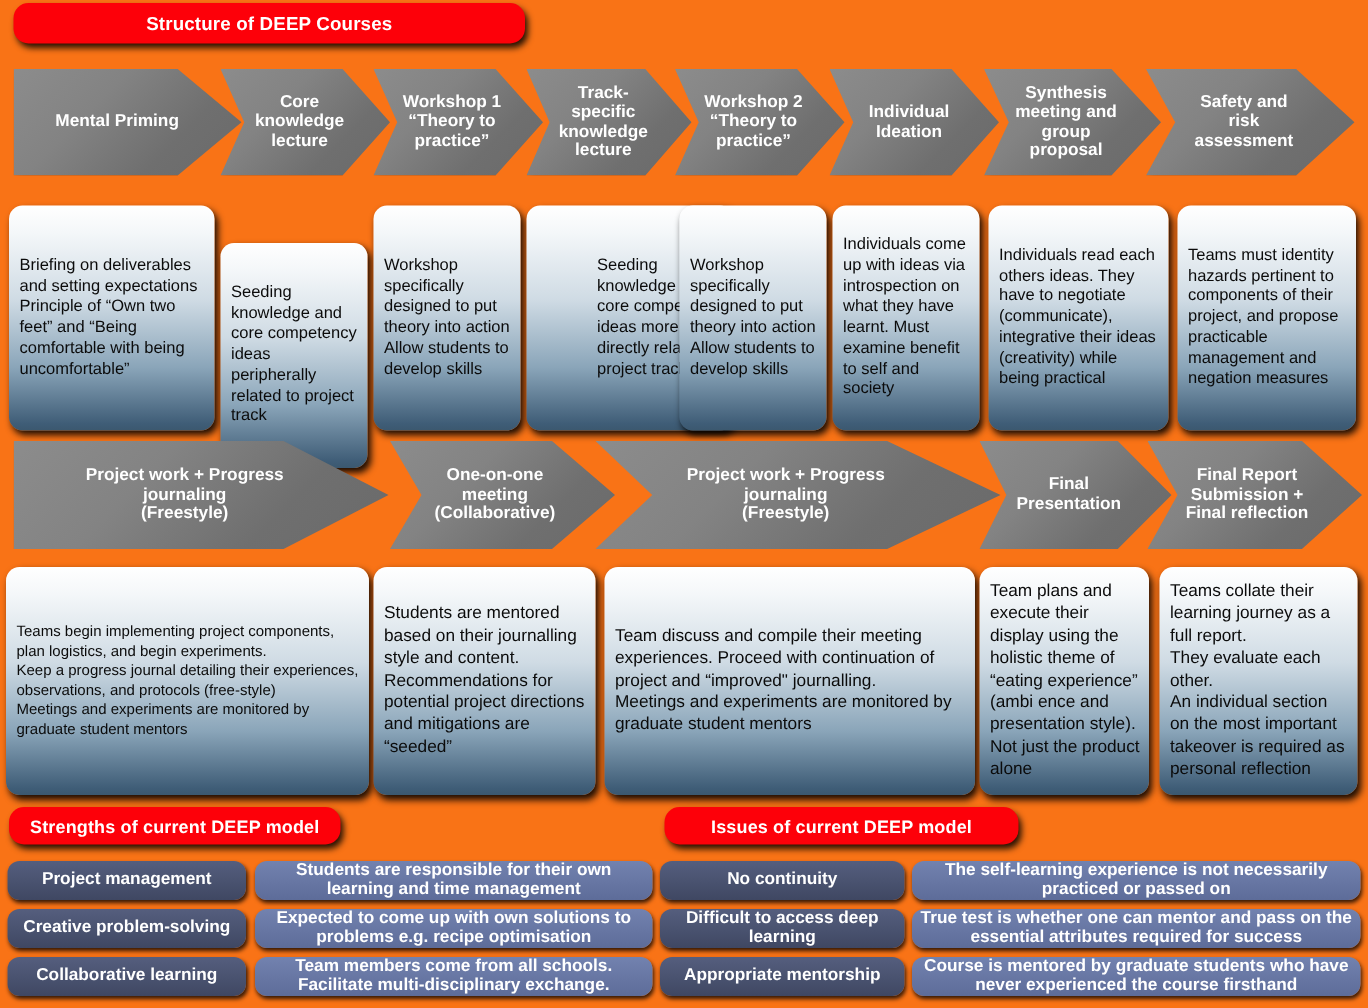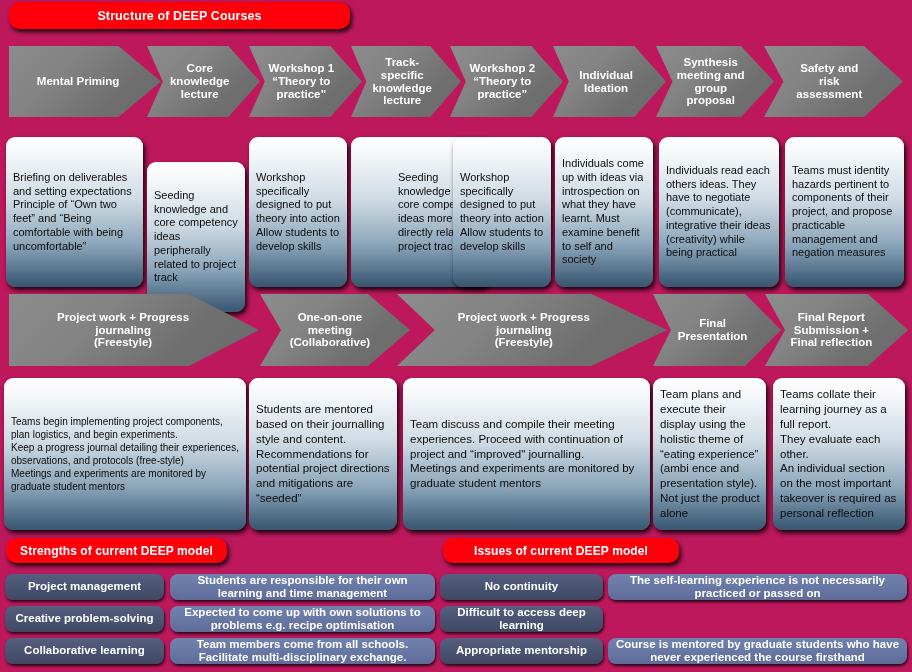--- a/index.html
+++ b/index.html
@@ -1,20 +1,20 @@
 <!DOCTYPE html>
 <html><head>
 <meta charset="utf-8">
 <style>
   html,body{margin:0;padding:0;background:#000;}
   body{
     width:912px;height:672px;position:relative;overflow:hidden;
     font-family:"Liberation Sans","DejaVu Sans",sans-serif;
   }
-  .canvas{position:absolute;left:0;top:0;width:912px;height:672px;background:#be185d;}
+  .canvas{position:absolute;left:0;top:0;width:912px;height:672px;background:#f97316;}
 
   
   .banner{
     position:absolute;background:#fd0009;border-radius:10px;
     color:#fff;font-weight:bold;display:flex;align-items:center;
     justify-content:center;text-align:center;
     box-shadow:2px 3px 4px rgba(0,0,0,.85);
     letter-spacing:.1px;
   }
 
@@ -228,20 +228,23 @@
   <div class="cell key" style="left:440px;top:574px;width:163px;height:26px;font-size:11.5px;">
     <span>No continuity</span>
     </div>
   <div class="cell val" style="left:608px;top:574px;width:299px;height:26px;font-size:11.5px;padding:0 4px;box-sizing:border-box;">
     <span>The self-learning experience is not necessarily practiced or passed on</span>
     </div>
 
   <div class="cell key" style="left:440px;top:606px;width:163px;height:26px;font-size:11.5px;">
     <span>Difficult to access deep learning</span>
     </div>
+  <div class="cell val" style="left:608px;top:606px;width:299px;height:26px;font-size:11.5px;padding:0 4px;box-sizing:border-box;">
+    <span>True test is whether one can mentor and pass on the essential attributes required for success</span>
+    </div>
 
   <div class="cell key" style="left:440px;top:638px;width:163px;height:26px;font-size:11.5px;">
     <span>Appropriate mentorship</span>
     </div>
   <div class="cell val" style="left:608px;top:638px;width:299px;height:26px;font-size:11.5px;padding:0 4px;box-sizing:border-box;">
     <span>Course is mentored by graduate students who have never experienced the course firsthand</span>
     </div>
 
 </div>
 

